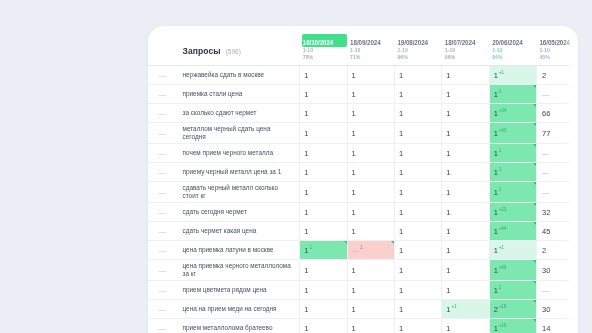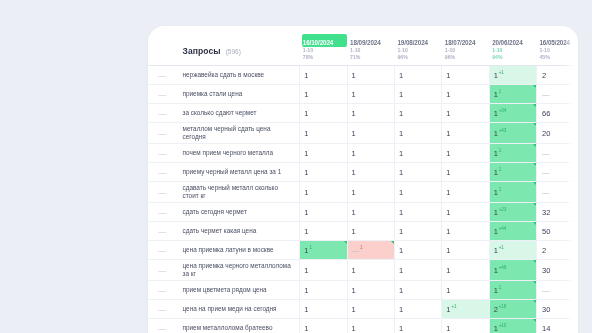--- a/index.html
+++ b/index.html
@@ -240,21 +240,21 @@
             <td class="val last"><span class="num">66</span></td>
           </tr>
           <tr>
             <td class="mark">—</td>
             <td class="kw">металлом черный сдать цена сегодня</td>
             <td class="val"><span class="num">1</span></td>
             <td class="val"><span class="num">1</span></td>
             <td class="val"><span class="num">1</span></td>
             <td class="val"><span class="num">1</span></td>
             <td class="val up bg-green"><span class="num">1</span><span class="delta">+43</span><span class="corner"></span></td>
-            <td class="val last"><span class="num">20</span></td>
+            <td class="val last"><span class="num">77</span></td>
           </tr>
           <tr>
             <td class="mark">—</td>
             <td class="kw">почем прием черного металла</td>
             <td class="val"><span class="num">1</span></td>
             <td class="val"><span class="num">1</span></td>
             <td class="val"><span class="num">1</span></td>
             <td class="val"><span class="num">1</span></td>
             <td class="val up bg-green"><span class="num">1</span><span class="delta">1</span><span class="corner"></span></td>
             <td class="val last"><span class="dash">—</span></td>
@@ -290,21 +290,21 @@
             <td class="val last"><span class="num">32</span></td>
           </tr>
           <tr>
             <td class="mark">—</td>
             <td class="kw">сдать чермет какая цена</td>
             <td class="val"><span class="num">1</span></td>
             <td class="val"><span class="num">1</span></td>
             <td class="val"><span class="num">1</span></td>
             <td class="val"><span class="num">1</span></td>
             <td class="val up bg-green"><span class="num">1</span><span class="delta">+44</span><span class="corner"></span></td>
-            <td class="val last"><span class="num">50</span></td>
+            <td class="val last"><span class="num">45</span></td>
           </tr>
           <tr>
             <td class="mark">—</td>
             <td class="kw">цена приемка латуни в москве</td>
             <td class="val up bg-green"><span class="num">1</span><span class="delta">1</span><span class="corner"></span></td>
             <td class="val down bg-pink"><span class="dash">—</span><span class="delta">1</span><span class="corner"></span></td>
             <td class="val"><span class="num">1</span></td>
             <td class="val"><span class="num">1</span></td>
             <td class="val up bg-green2"><span class="num">1</span><span class="delta">+1</span></td>
             <td class="val last"><span class="num">2</span></td>

